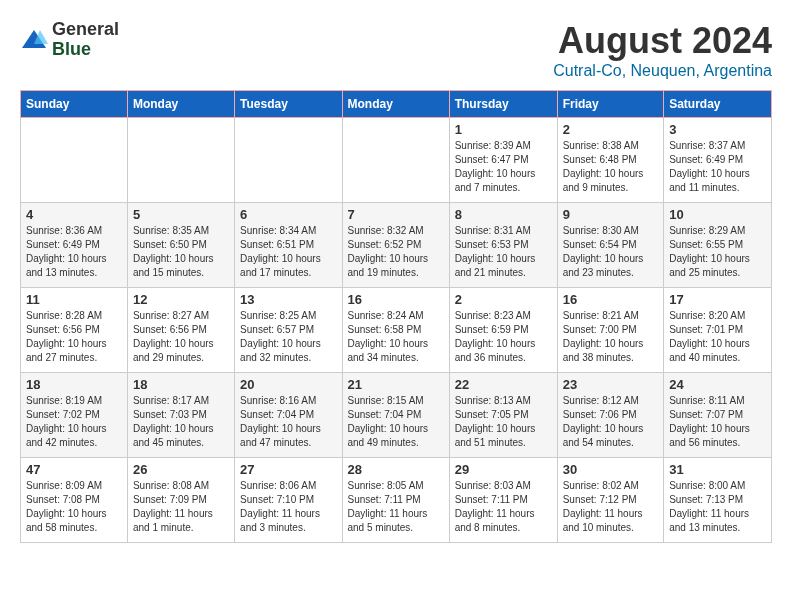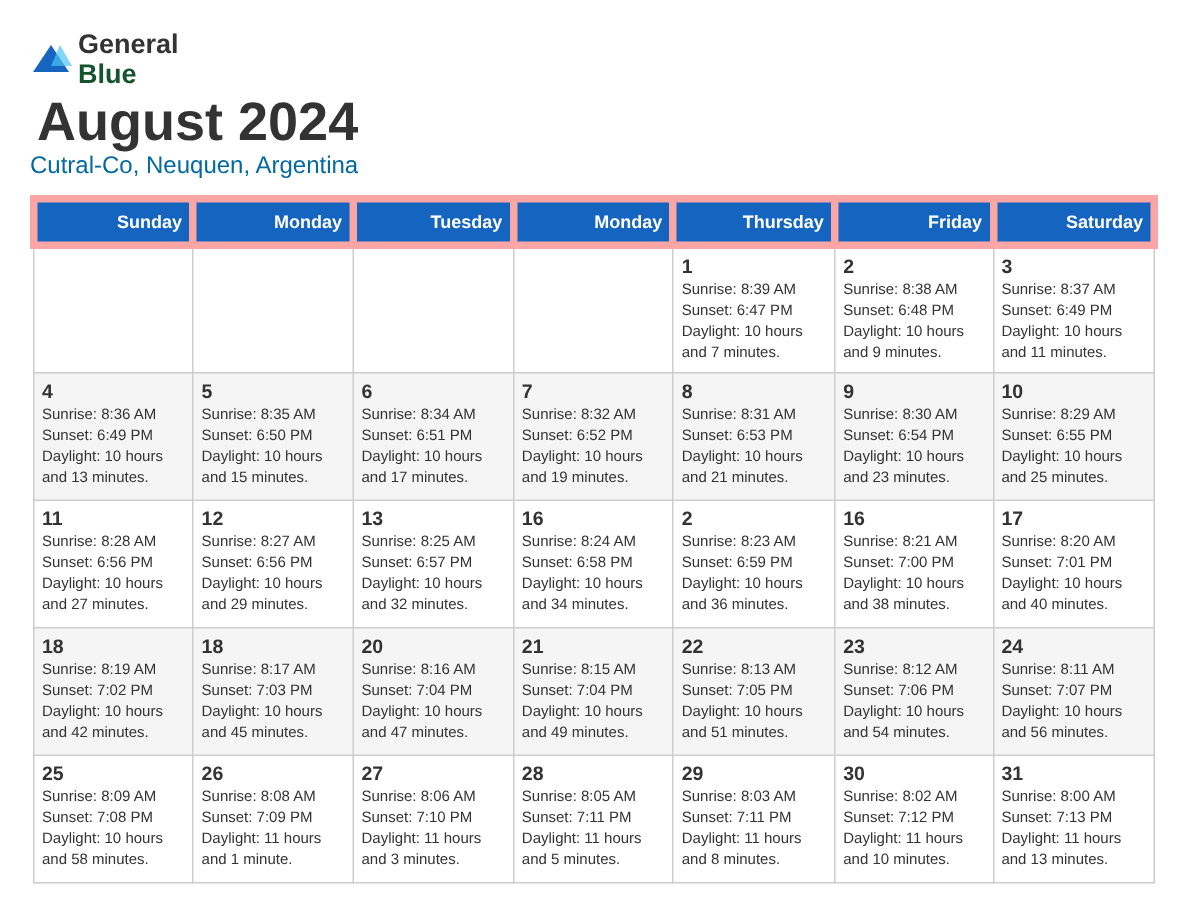--- a/index.html
+++ b/index.html
@@ -8,21 +8,20 @@
       background: #fff;
       width: 792px;
       min-height: 612px;
       padding: 20px;
     }
     .header {
       display: flex;
       justify-content: space-between;
       align-items: flex-start;
       margin-bottom: 10px;
-      flex-direction: column;
     }
     .logo {
       display: flex;
       align-items: center;
     }
     .logo-text {
       display: flex;
       flex-direction: column;
       font-size: 18px;
       font-weight: bold;
@@ -50,24 +49,24 @@
     }
     table {
       width: 100%;
       border-collapse: collapse;
       font-size: 11px;
     }
     thead th {
       background-color: #1565C0;
       color: #fff;
       padding: 6px 5px;
-      text-align: right;
+      text-align: left;
       font-size: 12px;
       font-weight: bold;
-      border: 5px solid #fca5a5;
+      border: 1px solid #fca5a5;
     }
     tbody td {
       border: 1px solid #ccc;
       padding: 4px 5px;
       vertical-align: top;
       width: 113px;
       height: 85px;
       background: #fff;
     }
     tbody tr:nth-child(even) td {
@@ -225,21 +224,21 @@
           <span class="day-num">23</span>
           <div class="day-info">Sunrise: 8:12 AM<br>Sunset: 7:06 PM<br>Daylight: 10 hours<br>and 54 minutes.</div>
         </td>
         <td>
           <span class="day-num">24</span>
           <div class="day-info">Sunrise: 8:11 AM<br>Sunset: 7:07 PM<br>Daylight: 10 hours<br>and 56 minutes.</div>
         </td>
       </tr>
       <tr>
         <td>
-          <span class="day-num">25</span>
+          <span class="day-num">47</span>
           <div class="day-info">Sunrise: 8:09 AM<br>Sunset: 7:08 PM<br>Daylight: 10 hours<br>and 58 minutes.</div>
         </td>
         <td>
           <span class="day-num">26</span>
           <div class="day-info">Sunrise: 8:08 AM<br>Sunset: 7:09 PM<br>Daylight: 11 hours<br>and 1 minute.</div>
         </td>
         <td>
           <span class="day-num">27</span>
           <div class="day-info">Sunrise: 8:06 AM<br>Sunset: 7:10 PM<br>Daylight: 11 hours<br>and 3 minutes.</div>
         </td>

